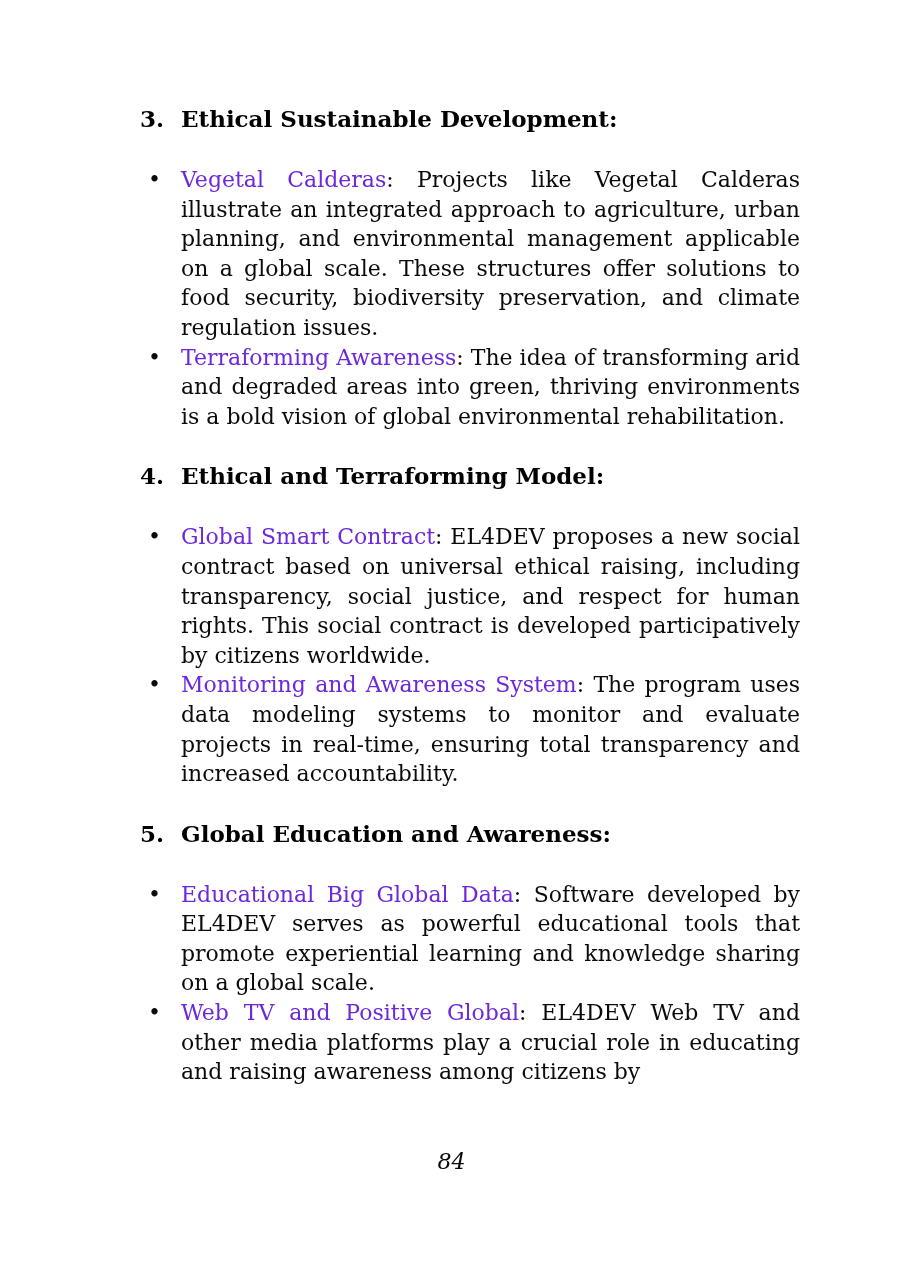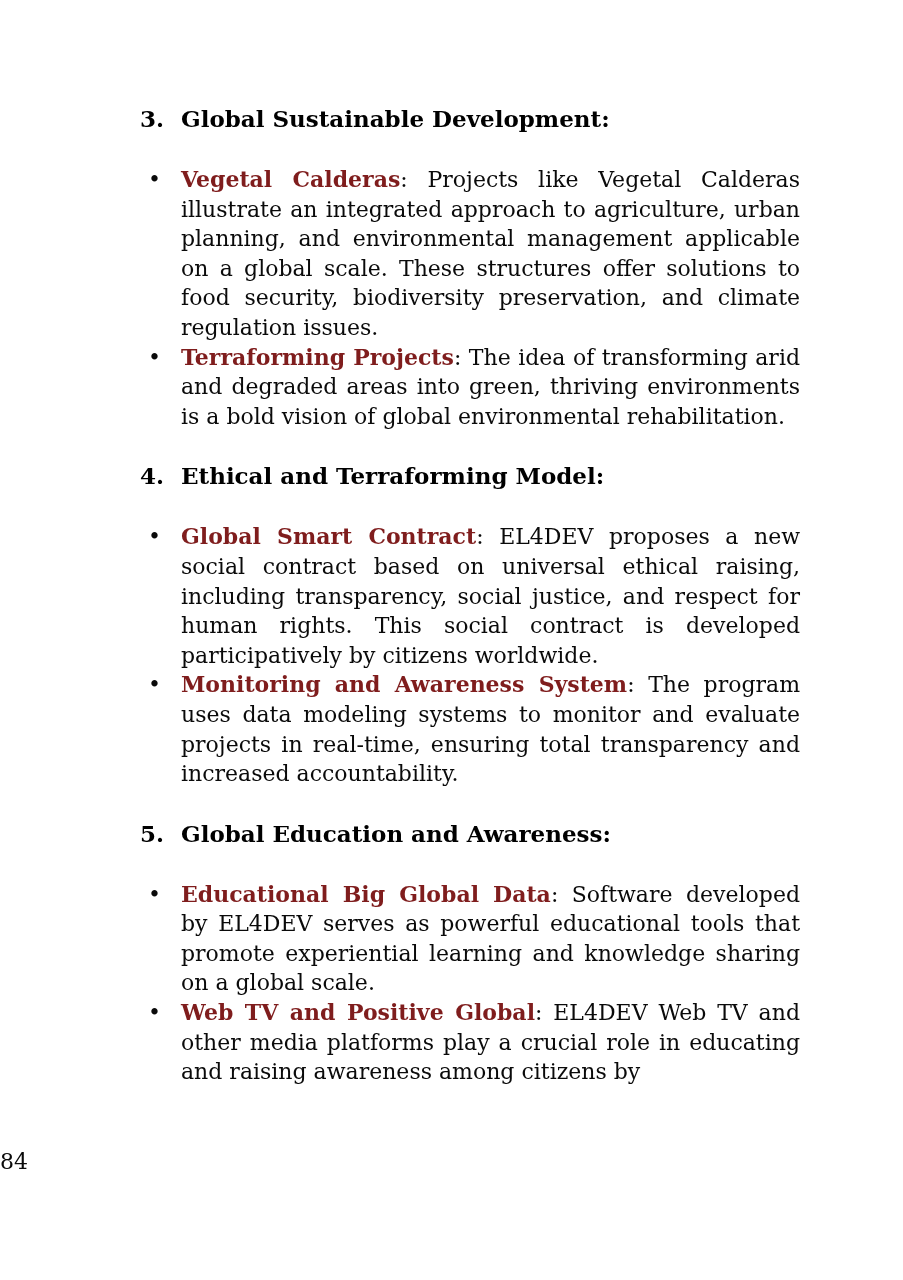--- a/index.html
+++ b/index.html
@@ -51,52 +51,53 @@
     color: #0a0a0a;
   }
   .bullet-dot {
     position: absolute;
     left: 8px;
     top: 0;
     font-size: 22px;
     line-height: 29.6px;
   }
   .term {
-    font-weight: bold;
-    color: #7f1d1d;
+    font-weight: normal;
+    color: #6d28d9;
   }
   .page-footer {
     position: absolute;
     left: 0;
     top: 1148px;
     width: 100%;
-    text-align: left;
+    text-align: center;
     font-size: 22px;
     line-height: 28px;
     color: #0a0a0a;
+    font-style: italic;
   }
 </style>
 </head>
 <body>
 
 <div class="page">
   <div class="content">
 
     <h2 class="section-heading">
       <span class="section-num">3.</span>
-      <span class="section-title">Global Sustainable Development:</span>
+      <span class="section-title">Ethical Sustainable Development:</span>
     </h2>
     <ul class="bullets">
       <li class="bullet-item">
         <span class="bullet-dot">•</span>
         <span class="term">Vegetal Calderas</span><span>: Projects like Vegetal Calderas illustrate an integrated approach to agriculture, urban planning, and environmental management applicable on a global scale. These structures offer solutions to food security, biodiversity preservation, and climate regulation issues.</span>
       </li>
       <li class="bullet-item">
         <span class="bullet-dot">•</span>
-        <span class="term">Terraforming Projects</span><span>: The idea of transforming arid and degraded areas into green, thriving environments is a bold vision of global environmental rehabilitation.</span>
+        <span class="term">Terraforming Awareness</span><span>: The idea of transforming arid and degraded areas into green, thriving environments is a bold vision of global environmental rehabilitation.</span>
       </li>
     </ul>
 
     <h2 class="section-heading">
       <span class="section-num">4.</span>
       <span class="section-title">Ethical and Terraforming Model:</span>
     </h2>
     <ul class="bullets">
       <li class="bullet-item">
         <span class="bullet-dot">•</span>

